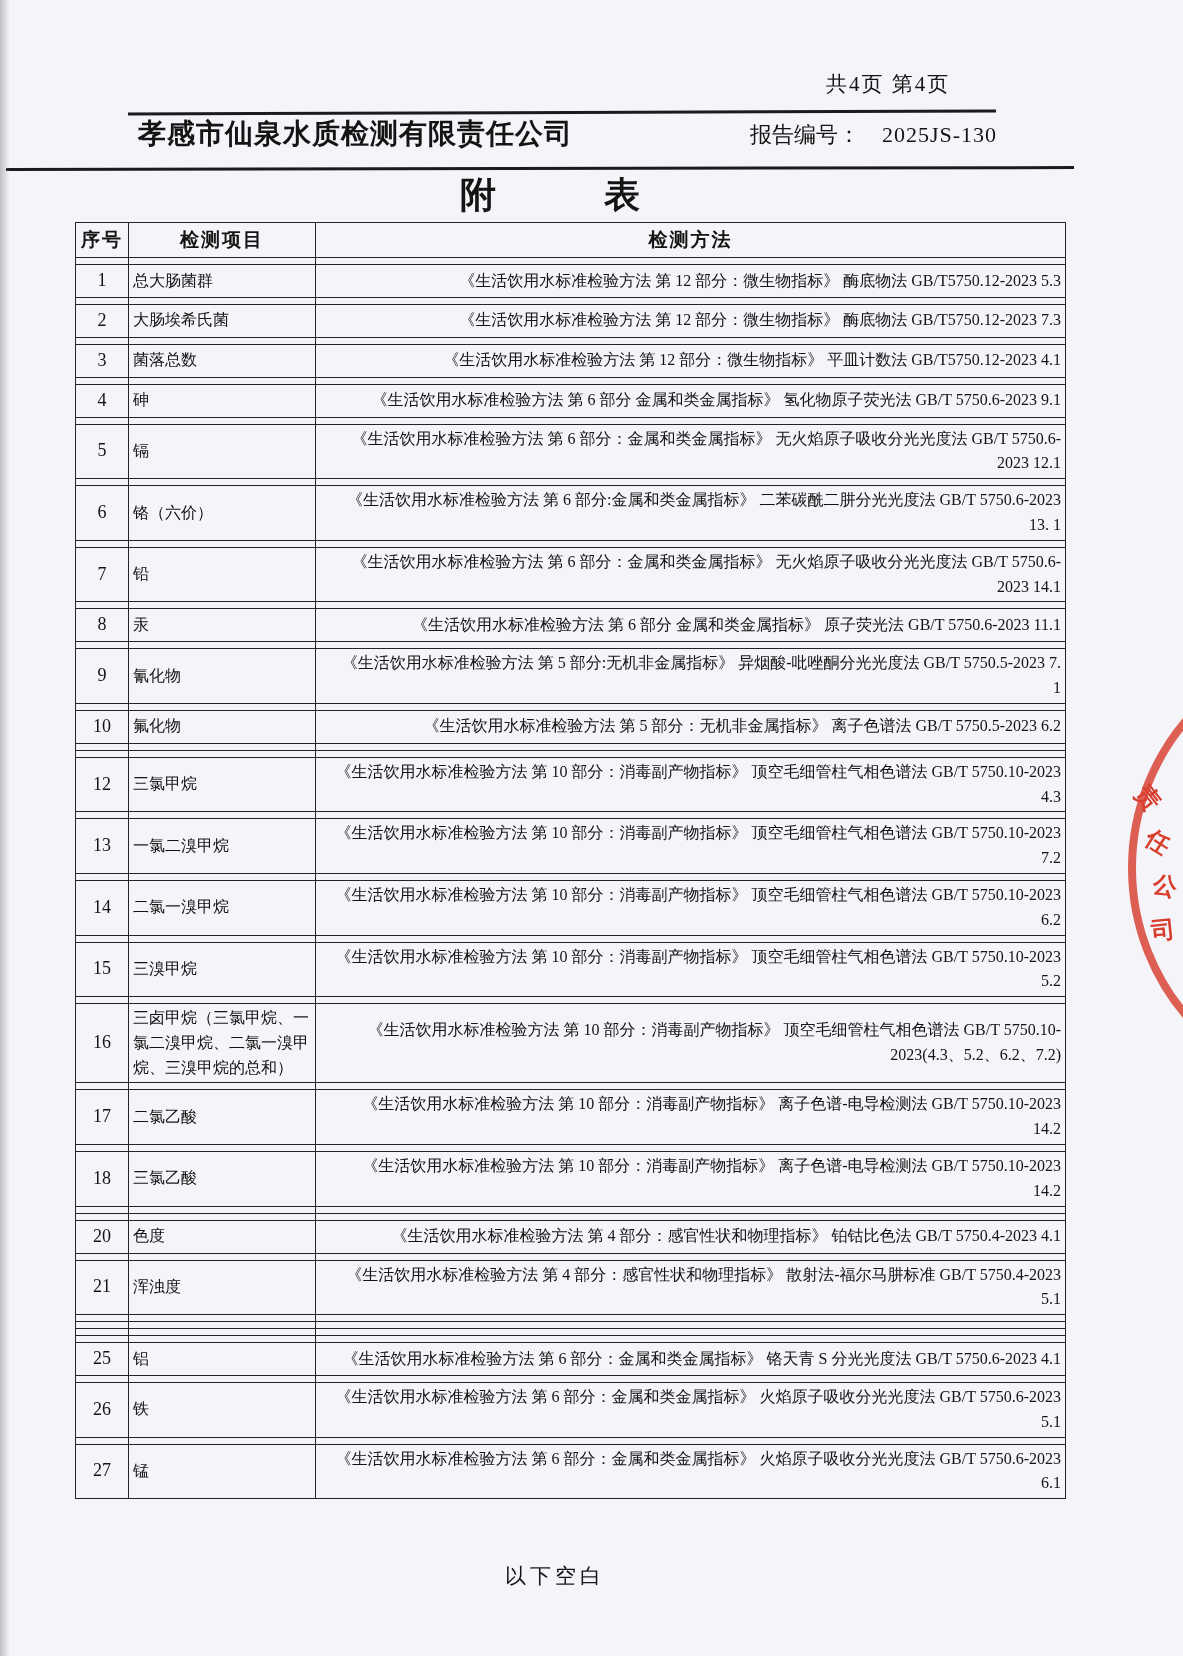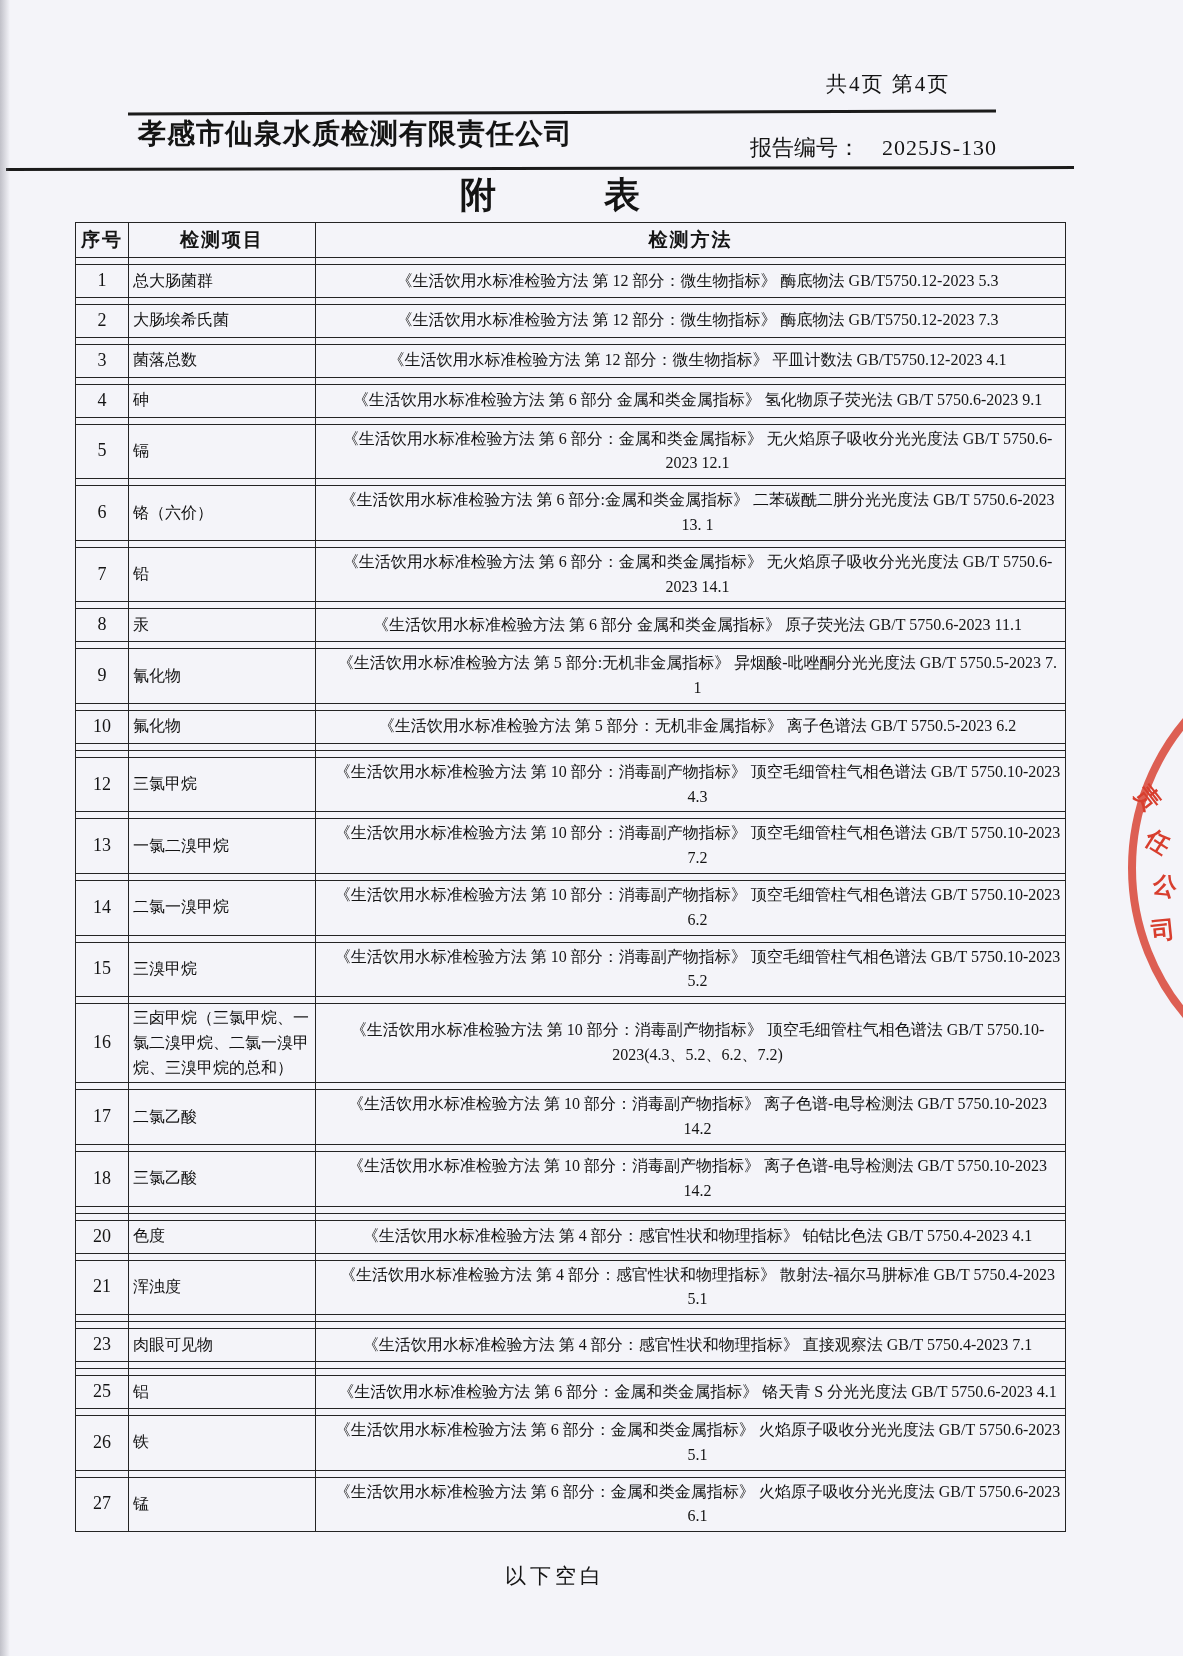--- a/index.html
+++ b/index.html
@@ -20,21 +20,21 @@
   .rule-top{
     position:absolute;top:111px;left:128px;width:868px;height:3px;background:#1b1b1b;
     transform:rotate(-0.2deg);
   }
   .company{
     position:absolute;top:115px;left:138px;
     font-family:"Liberation Sans","DejaVu Sans",sans-serif;
     font-weight:bold;font-size:28px;letter-spacing:1px;
   }
   .report-line{
-    position:absolute;top:120px;left:750px;font-size:22px;margin-top:13px;
+    position:absolute;top:120px;left:750px;font-size:22px;
   }
   .report-line .val{margin-left:22px;letter-spacing:1px;}
   .rule-mid{
     position:absolute;top:167px;left:6px;width:1068px;height:3px;background:#1b1b1b;
     transform:rotate(-0.1deg);
   }
   .doc-title{
     position:absolute;top:171px;left:0;width:1100px;text-align:center;
     font-size:36px;font-weight:bold;
   }
@@ -47,21 +47,21 @@
     border:1.6px solid #242424;
     overflow:hidden;
   }
   table.att th{
     font-size:19px;font-weight:bold;height:30px;padding:2px;letter-spacing:2px;
   }
   tr.content-row{height:27px;}
   tr.content-row td{padding:2px 4px;line-height:1.55;}
   td.no{text-align:center;font-size:18px;}
   td.item{text-align:left;}
-  td.method{text-align:center;padding-left:18px !important;}
+  td.method{text-align:right;padding-left:18px !important;}
   tr.spacer-row td{height:6px;padding:0;line-height:0;font-size:0;}
   .footer-note{
     position:absolute;top:1562px;left:0;width:1110px;text-align:center;
     font-size:21px;letter-spacing:4px;
   }
   .stamp-circle{
     position:absolute;left:1128px;top:636px;width:464px;height:464px;
     border-radius:50%;border:8px solid rgba(216,62,46,.82);
     box-sizing:border-box;pointer-events:none;
   }
@@ -300,25 +300,20 @@
       <tr class="spacer-row">
         <td></td>
         <td></td>
         <td></td>
       </tr>
       <tr class="spacer-row">
         <td></td>
         <td></td>
         <td></td>
       </tr>
-      <tr class="content-row">
-        <td class="no">23</td>
-        <td class="item">肉眼可见物</td>
-        <td class="method">《生活饮用水标准检验方法 第 4 部分：感官性状和物理指标》 直接观察法 GB/T 5750.4-2023 7.1</td>
-      </tr>
       <tr class="spacer-row">
         <td></td>
         <td></td>
         <td></td>
       </tr>
       <tr class="spacer-row">
         <td></td>
         <td></td>
         <td></td>
       </tr>

